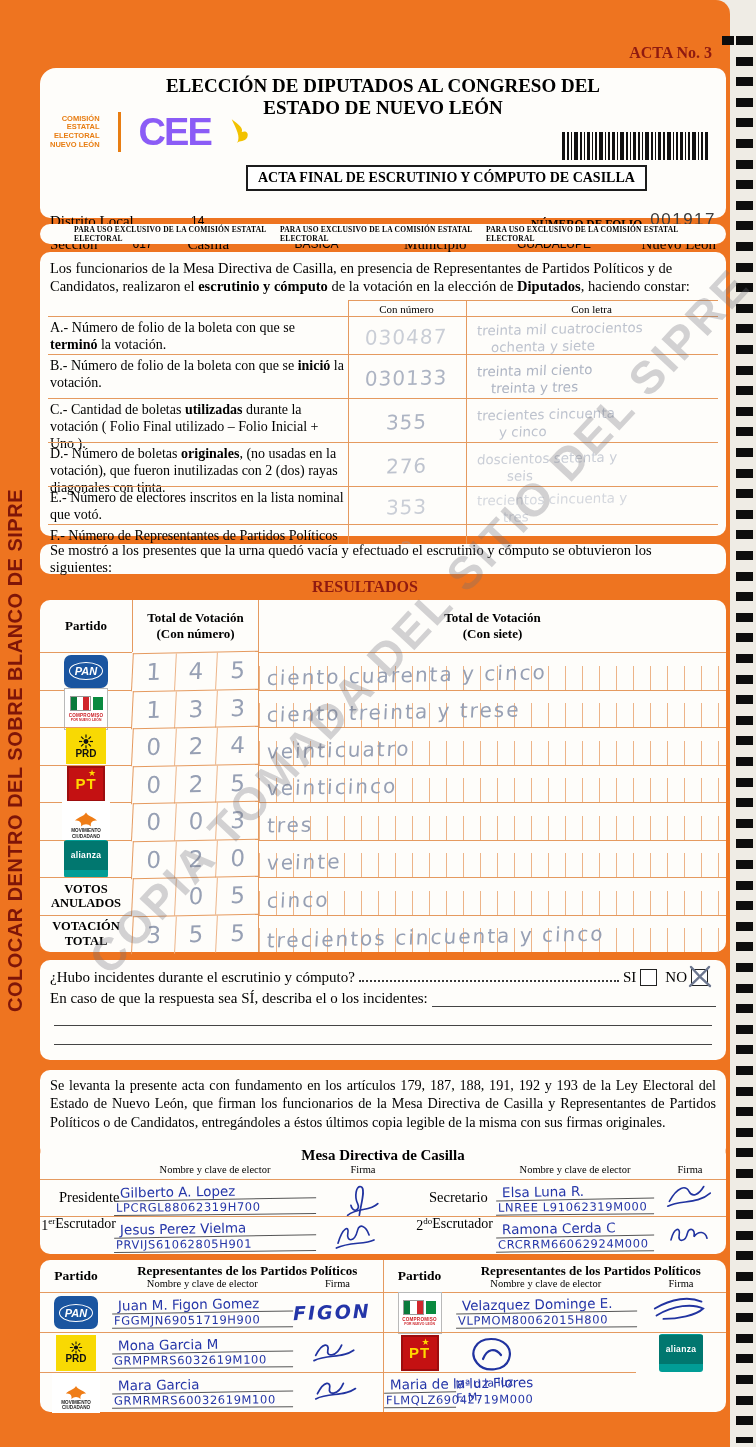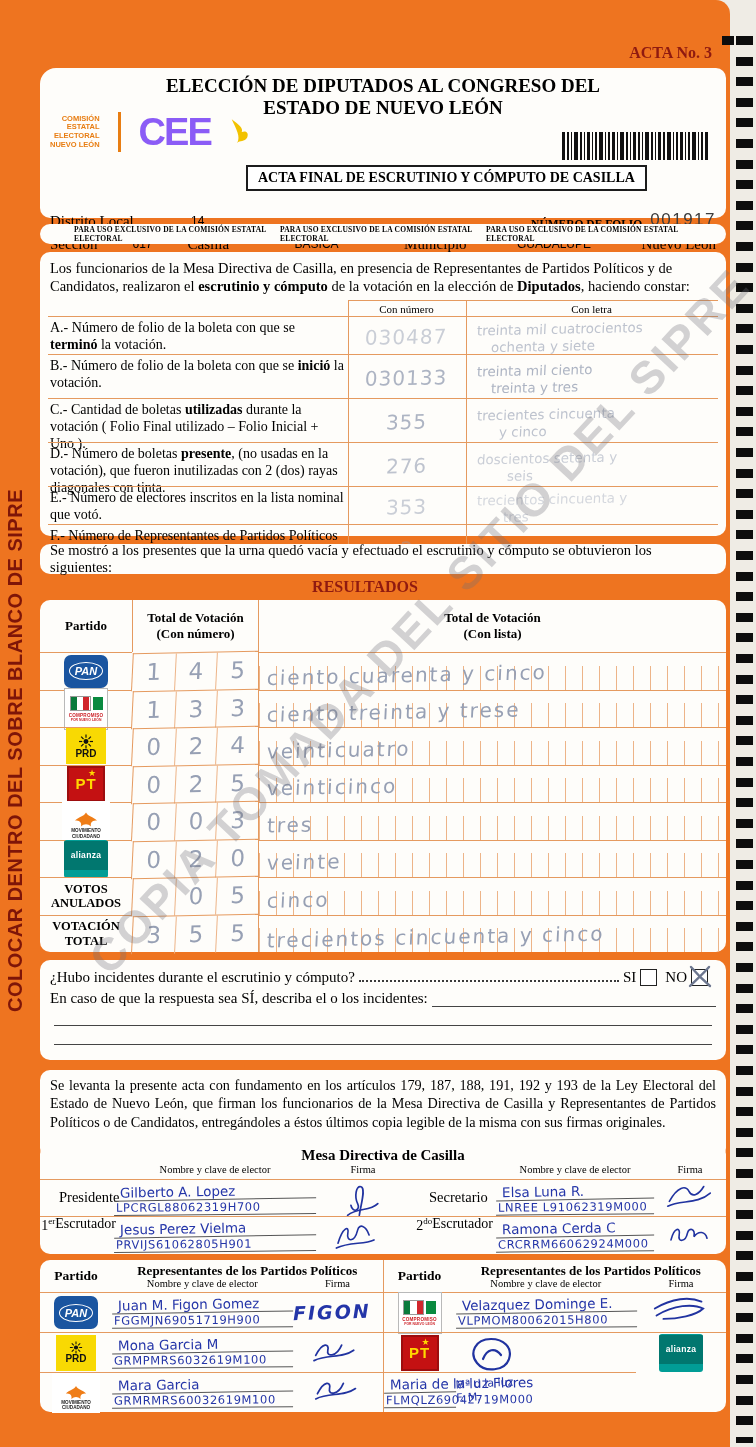--- a/index.html
+++ b/index.html
@@ -292,21 +292,21 @@
 
     <div class="af-c"><span>C.- Cantidad de boletas </span><b>utilizadas</b><span> durante la votación ( Folio Final utilizado – Folio Inicial + Uno ).</span></div>
     <div class="af-c af-l af-num">
         <span class="hand pencil af-numtxt fade75">355</span>
       </div>
     <div class="af-c af-l af-letra">
         <span class="hand pencil af-letxt fade60">trecientes cincuenta</span>
         <span class="hand pencil af-letxt fade60" style="padding-left:22px;">y cinco</span>
       </div>
 
-    <div class="af-c"><span>D.- Número de boletas </span><b>presente</b><span>, (no usadas en la votación), que fueron inutilizadas con 2 (dos) rayas diagonales con tinta.</span></div>
+    <div class="af-c"><span>D.- Número de boletas </span><b>originales</b><span>, (no usadas en la votación), que fueron inutilizadas con 2 (dos) rayas diagonales con tinta.</span></div>
     <div class="af-c af-l af-num">
         <span class="hand pencil af-numtxt fade60">276</span>
       </div>
     <div class="af-c af-l af-letra">
         <span class="hand pencil af-letxt fade50">doscientos setenta y</span>
         <span class="hand pencil af-letxt fade50" style="padding-left:30px;">seis</span>
       </div>
 
     <div class="af-c"><span>E.- Número de electores inscritos en la lista nominal que votó.</span><b></b><span></span></div>
     <div class="af-c af-l af-num">
@@ -337,21 +337,21 @@
   <div class="res-grid">
     <div class="rc rc-head">
         <span>Partido</span>
       </div>
     <div class="rc rc-head rc-l">
         <span>Total de Votación</span>
         <span>(Con número)</span>
       </div>
     <div class="rc rc-head rc-l">
         <span>Total de Votación</span>
-        <span>(Con lista)</span>
+        <span>(Con siete)</span>
       </div>
 
     <div class="rc rc-party">
       <div class="logo-pan">
           <span>PAN</span>
         </div>
     </div>
     <div class="rc rc-l rc-digits hand pencil">
       <span>1</span>
         <span>4</span>

